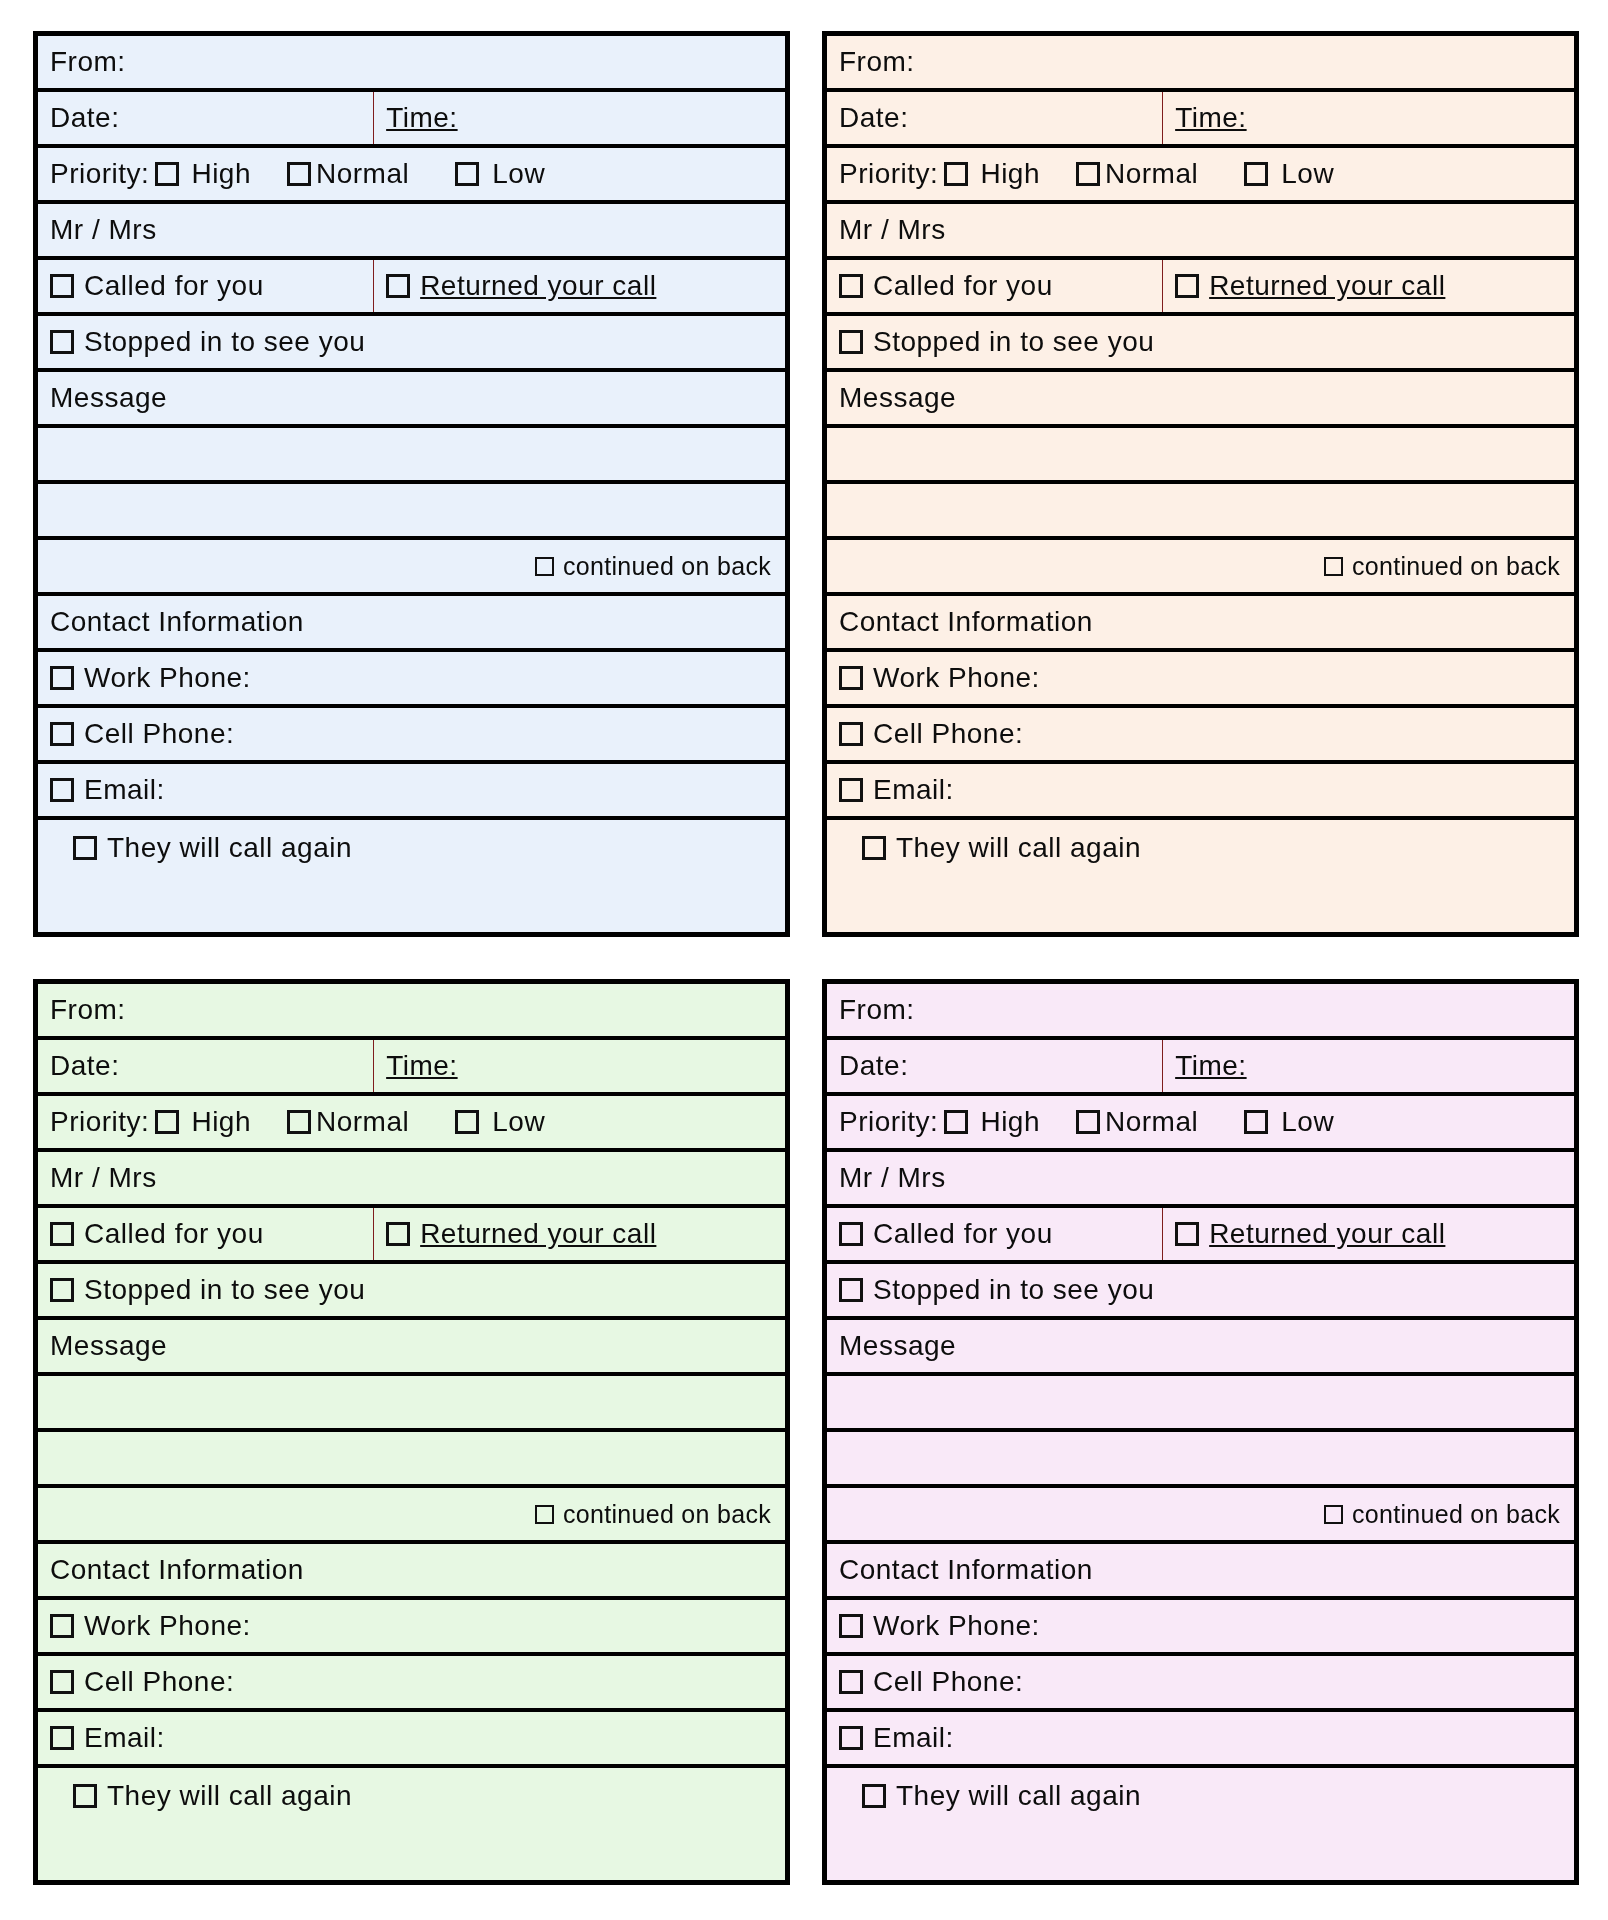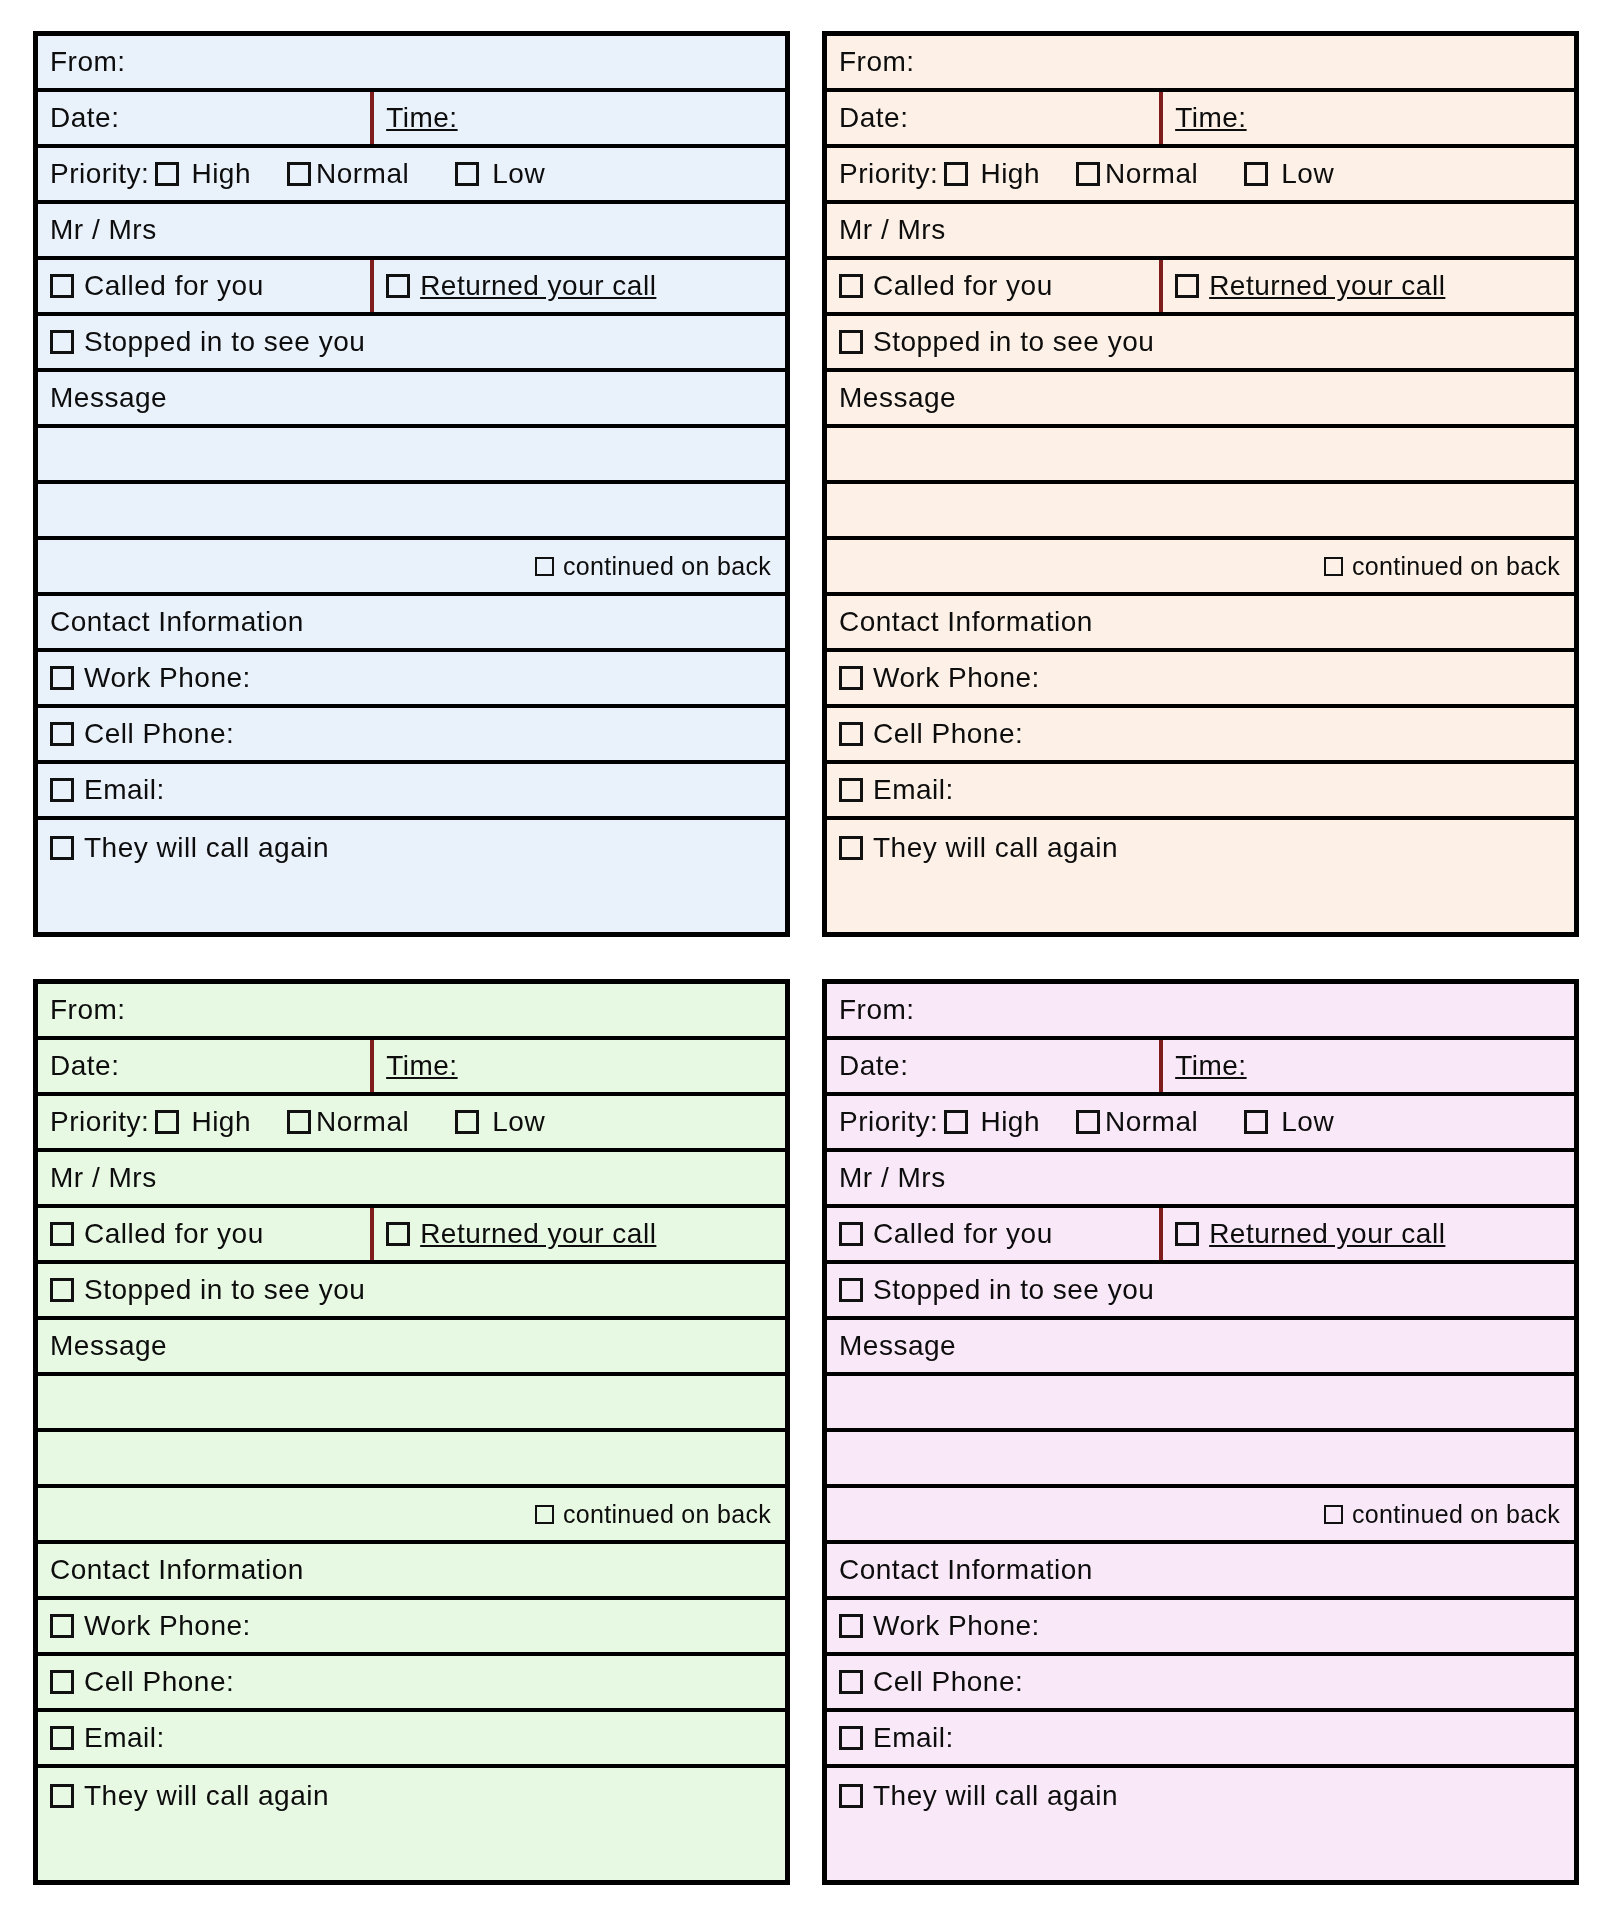--- a/index.html
+++ b/index.html
@@ -33,29 +33,29 @@
     flex: none;
     border-bottom: 4px solid #000;
     display: flex;
     align-items: center;
     padding: 0 12px;
     font-size: 28px;
     letter-spacing: 0.5px;
     white-space: nowrap;
     overflow: hidden;
   }
-  .row:last-child { border-bottom: none; }
+  .row:last-child { border-bottom: none; margin-left: 23px; }
   .row.split { padding: 0; }
   .cell {
     height: 100%;
     display: flex;
     align-items: center;
     padding: 0 12px;
   }
-  .cell.l { width: 45%; border-right: 4px solid #7f1d1d; flex: none; }
+  .cell.l { width: 45%; border-right: 1px solid #7f1d1d; flex: none; }
   .cell.r { flex: 1; text-decoration: underline; }
   .lbl { display: inline-block; }
   .it { }
   .cb {
     width: 24px;
     height: 24px;
     flex: none;
     border: 3px solid #111;
     background: transparent;
     display: inline-block;

